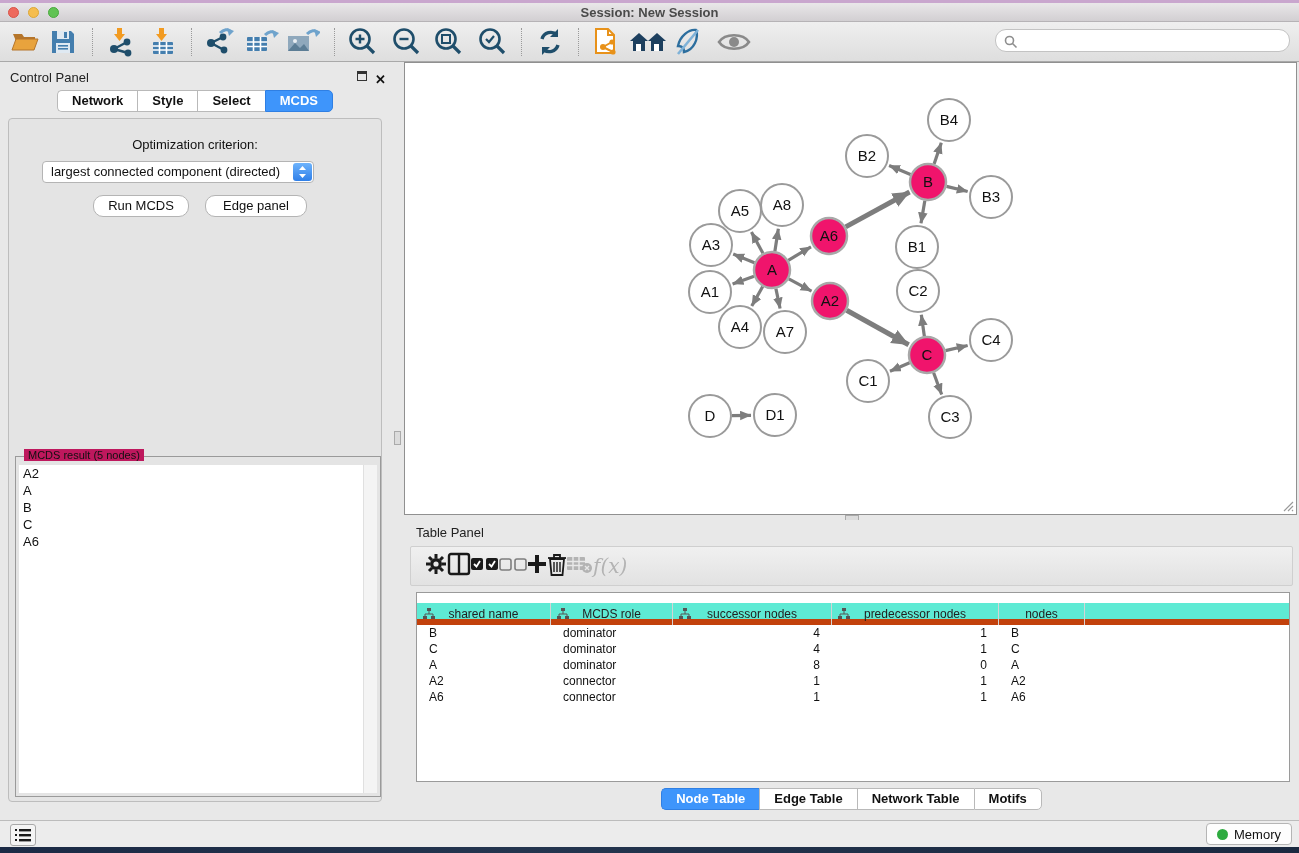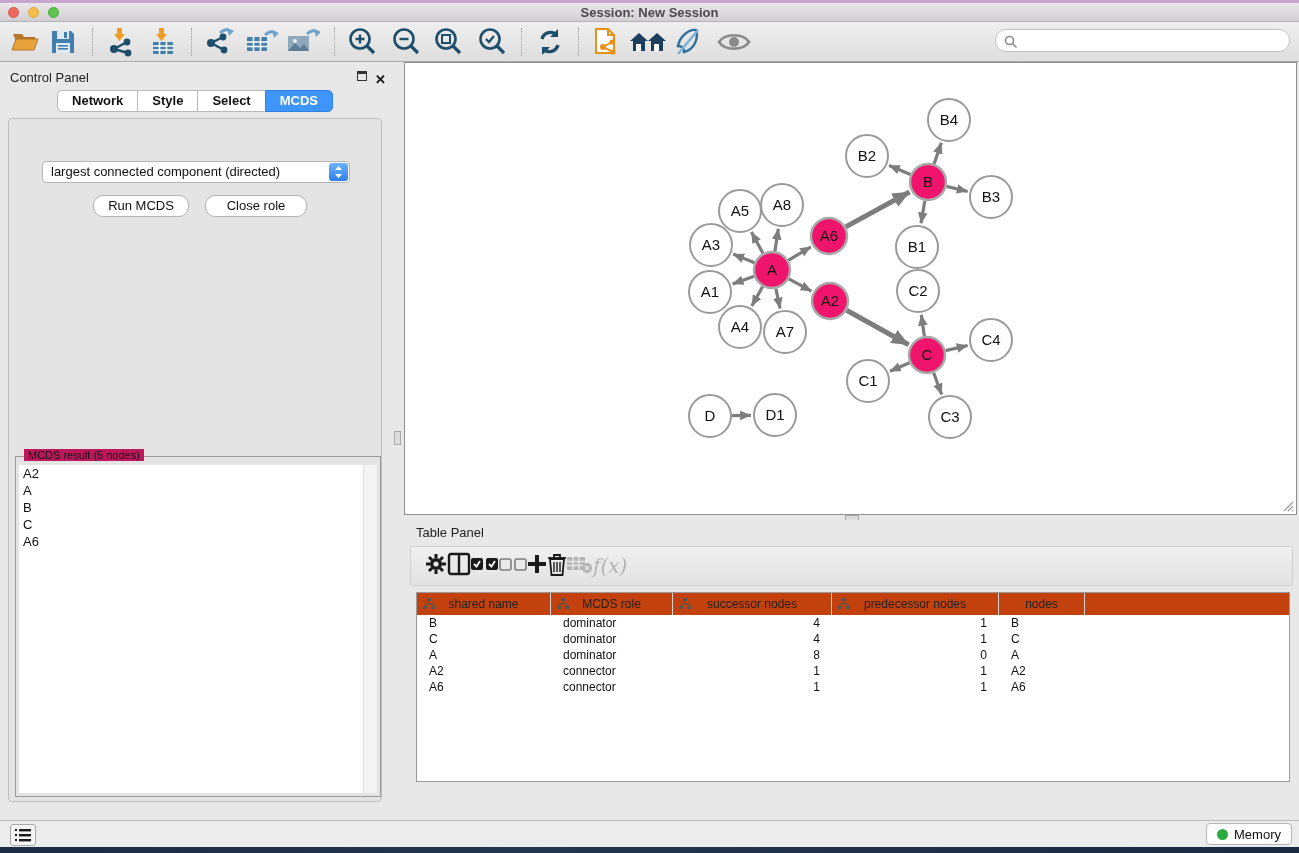--- a/index.html
+++ b/index.html
@@ -28,21 +28,21 @@
   .panel-float { width:10px; height:10px; border:1.5px solid #333; border-top-width:3px; }
   .panel-close { font-size:13px; font-weight:bold; color:#111; line-height:10px; }
   .segrow { display:flex; }
   .seg-btn { height:22px; line-height:20px; padding:0 14px; background:#fff; border:1px solid #b9b9b9; border-right:none; font-size:13px; font-weight:bold; color:#111; }
   .seg-btn:first-child { border-radius:5px 0 0 5px; }
   .seg-btn:last-child { border-right:1px solid #b9b9b9; border-radius:0 5px 5px 0; }
   .seg-btn.active { background:#3e95fb; border-color:#2f7fe3; color:#fff; }
   #cp-tabs { left:0; top:28px; width:390px; display:flex; justify-content:center; }
   #cp-body { left:8px; top:56px; width:374px; height:684px; background:#e4e4e4; border:1px solid #bdbdbd; border-radius:4px; }
   #opt-label { top:18px; width:100%; text-align:center; font-size:13px; color:#111; }
-  #criterion-select { left:33px; top:42px; width:308px; height:22px; background:#fff; border:1px solid #b4b4b4; border-radius:4px; font-size:13px; color:#111; line-height:20px; padding-left:8px; }
+  #criterion-select { left:33px; top:42px; width:272px; height:22px; background:#fff; border:1px solid #b4b4b4; border-radius:4px; font-size:13px; color:#111; line-height:20px; padding-left:8px; }
   #criterion-stepper { right:1px; top:1px; width:19px; height:18px; background:linear-gradient(#6db3fc,#2f7fe8); border-radius:3px; }
   #criterion-stepper svg { position:absolute; left:4px; top:2px; }
   .btn { height:22px; background:#fff; border:1px solid #b4b4b4; border-radius:10px; font-size:13px; color:#111; line-height:20px; text-align:center; }
   #run-mcds { left:84px; top:76px; width:96px; }
   #close-panel { left:196px; top:76px; width:102px; }
   #mcds-group { left:6px; top:337px; width:366px; height:341px; border:1px solid #9a9a9a; background:#e4e4e4; }
   #mcds-title { position:absolute; left:8px; top:-8px; background:#be185d; padding:0 4px; font-size:11px; color:#111; }
   #mcds-list { position:absolute; left:3px; top:8px; width:346px; height:328px; background:#fff; overflow:hidden; }
   .mcds-item { font-size:13px; color:#111; padding:1px 0 1px 4px; line-height:15px; }
   #mcds-scroll { position:absolute; right:3px; top:8px; width:14px; height:328px; background:#f4f4f4; border-left:1px solid #e0e0e0; }
@@ -54,21 +54,21 @@
   #net-window { left:404px; top:62px; width:893px; height:453px; border:1px solid #909090; background:#fff; }
   #net-titlebar { left:0; top:0; width:100%; height:24px; background:linear-gradient(#f3f3f3,#d9d9d9); border-bottom:1px solid #b0b0b0; }
   #net-titlebar .title { width:100%; text-align:center; line-height:24px; font-size:13px; color:#333; }
 
   
   #table-panel { left:404px; top:520px; width:895px; height:290px; background:#e8e8e8; }
   #tp-header { left:12px; top:5px; font-size:13px; color:#222; }
   #tp-toolbar { left:6px; top:26px; width:883px; height:40px; background:linear-gradient(#f0f0f0,#e2e2e2); border:1px solid #cfcfcf; border-radius:2px; display:flex; align-items:center; padding-left:14px; }
   #fx-label { font-family:"DejaVu Serif", serif; font-style:italic; font-size:20px; color:#b3b3b3; }
   #table-box { left:12px; top:72px; width:874px; height:190px; background:#fff; border:1px solid #9a9a9a; }
-  #table-header { display:flex; height:22px; background:#c2410c; border-bottom:4px solid #c2410c; }
+  #table-header { display:flex; height:22px; background:#5eead4; border-bottom:6px solid #c2410c;margin-top:10px; }
   .th { position:relative; display:flex; align-items:center; justify-content:center; height:22px; border-right:1px solid #d4d4d4; font-size:12px; color:#222; }
   .th-icon { position:absolute; left:6px; top:5px; }
   .trow { display:flex; height:16px; }
   .td { font-size:12px; color:#111; line-height:16px; padding:0 12px; overflow:hidden; white-space:nowrap; }
   #tp-tabs { left:0; top:268px; width:895px; display:flex; justify-content:center; }
 
   
   #statusbar { left:0; top:820px; width:1299px; height:27px; background:#ececec; border-top:1px solid #bcbcbc; }
   #list-btn { left:10px; top:3px; width:26px; height:22px; background:#f4f4f4; border:1px solid #a8a8a8; border-radius:3px; display:flex; align-items:center; justify-content:center; }
   #memory-btn { left:1206px; top:2px; width:86px; height:22px; background:#fdfdfd; border:1px solid #b5b5b5; border-radius:4px; display:flex; align-items:center; justify-content:center; gap:6px; font-size:13px; color:#111; }
@@ -242,31 +242,32 @@
       <div class="panel-float"></div>
     </div>
   <div class="abs" style="left:375px;top:8px"><span class="panel-close">✕</span></div>
   <div id="cp-tabs" class="abs segrow">
     <span class="seg-btn">Network</span>
     <span class="seg-btn">Style</span>
     <span class="seg-btn">Select</span>
     <span class="seg-btn active">MCDS</span>
   </div>
   <div id="cp-body" class="abs">
+    <div id="opt-label" class="abs">Optimization criterion:</div>
     <div id="criterion-select" class="abs">
       <span>largest connected component (directed)</span>
       <div id="criterion-stepper" class="abs">
         <svg width="11" height="14" viewBox="0 0 11 14">
             <path d="M5.5 1L9 5H2z" fill="#fff"></path>
             <path d="M5.5 13L2 9h7z" fill="#fff"></path>
           </svg>
       </div>
     </div>
     <div id="run-mcds" class="abs btn">Run MCDS</div>
-    <div id="close-panel" class="abs btn">Close role</div>
+    <div id="close-panel" class="abs btn">Edge panel</div>
     <div id="mcds-group" class="abs">
       <span id="mcds-title">MCDS result (5 nodes)</span>
       <div id="mcds-list">
           <div class="mcds-item">A2</div>
           <div class="mcds-item">A</div>
           <div class="mcds-item">B</div>
           <div class="mcds-item">C</div>
           <div class="mcds-item">A6</div>
         </div>
       <div id="mcds-scroll"></div>
@@ -516,20 +517,26 @@
         </div>
         <div class="trow">
           <div class="td" style="width: 134px; text-align: left;">A6</div>
           <div class="td" style="width: 122px; text-align: left;">connector</div>
           <div class="td" style="width: 159px; text-align: right;">1</div>
           <div class="td" style="width: 167px; text-align: right;">1</div>
           <div class="td" style="width: 86px; text-align: left;">A6</div>
         </div>
       </div>
   </div>
+  <div id="tp-tabs" class="abs segrow">
+    <span class="seg-btn active">Node Table</span>
+    <span class="seg-btn">Edge Table</span>
+    <span class="seg-btn">Network Table</span>
+    <span class="seg-btn">Motifs</span>
+  </div>
 </div>
 
 <div id="statusbar" class="abs">
   <div id="list-btn" class="abs">
     <svg width="16" height="14" viewBox="0 0 16 14">
         <g fill="#1a1a1a">
           <rect x="0" y="1" width="2" height="2"></rect>
           <rect x="0" y="6" width="2" height="2"></rect>
           <rect x="0" y="11" width="2" height="2"></rect>
           <rect x="4" y="1" width="12" height="2.4"></rect>

